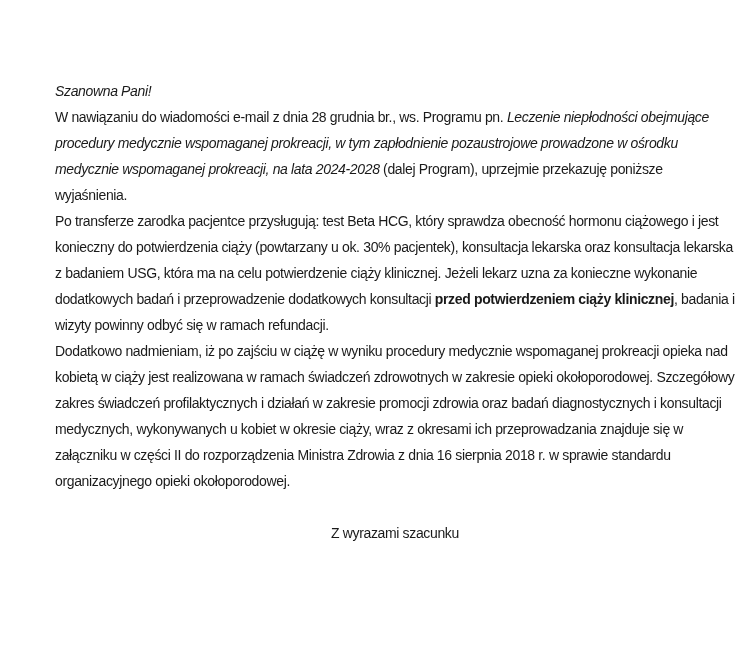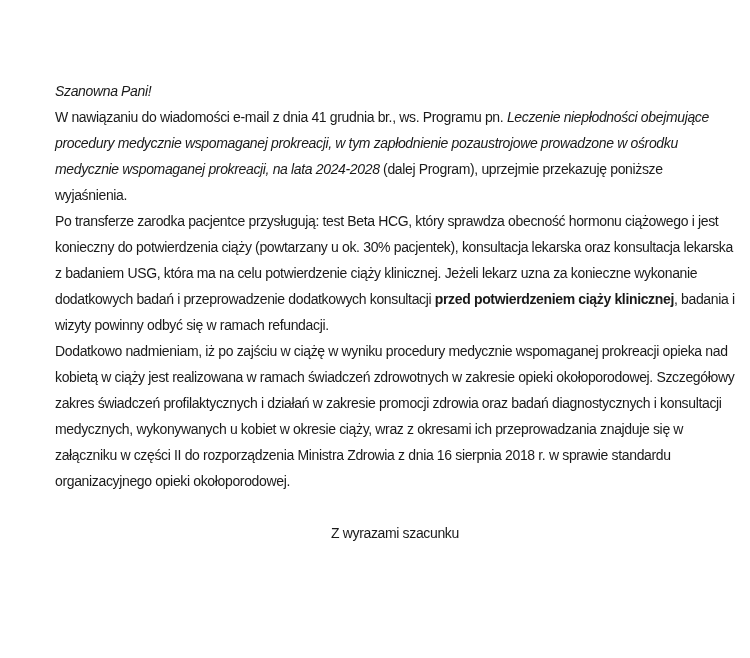--- a/index.html
+++ b/index.html
@@ -19,17 +19,17 @@
     .doc p { margin: 0; }
     .doc em { font-style: italic; }
     .doc strong { font-weight: bold; }
     .closing { margin-top: 26px !important; text-align: center; }
   </style>
 </head>
 <body>
 
 <div class="doc">
   <p><em>Szanowna Pani!</em></p>
-  <p><span>W nawiązaniu do wiadomości e-mail z dnia 41 grudnia br., ws. Programu pn. </span><em>Leczenie niepłodności obejmujące procedury medycznie wspomaganej prokreacji, w tym zapłodnienie pozaustrojowe prowadzone w ośrodku medycznie wspomaganej prokreacji, na lata 2024-2028</em><span> (dalej Program), uprzejmie przekazuję poniższe wyjaśnienia.</span></p>
+  <p><span>W nawiązaniu do wiadomości e-mail z dnia 28 grudnia br., ws. Programu pn. </span><em>Leczenie niepłodności obejmujące procedury medycznie wspomaganej prokreacji, w tym zapłodnienie pozaustrojowe prowadzone w ośrodku medycznie wspomaganej prokreacji, na lata 2024-2028</em><span> (dalej Program), uprzejmie przekazuję poniższe wyjaśnienia.</span></p>
   <p><span>Po transferze zarodka pacjentce przysługują: test Beta HCG, który sprawdza obecność hormonu ciążowego i jest konieczny do potwierdzenia ciąży (powtarzany u ok. 30% pacjentek), konsultacja lekarska oraz konsultacja lekarska z badaniem USG, która ma na celu potwierdzenie ciąży klinicznej. Jeżeli lekarz uzna za konieczne wykonanie dodatkowych badań i przeprowadzenie dodatkowych konsultacji </span><strong>przed potwierdzeniem ciąży klinicznej</strong><span>, badania i wizyty powinny odbyć się w ramach refundacji.</span></p>
   <p>Dodatkowo nadmieniam, iż po zajściu w ciążę w wyniku procedury medycznie wspomaganej prokreacji opieka nad kobietą w ciąży jest realizowana w ramach świadczeń zdrowotnych w zakresie opieki okołoporodowej. Szczegółowy zakres świadczeń profilaktycznych i działań w zakresie promocji zdrowia oraz badań diagnostycznych i konsultacji medycznych, wykonywanych u kobiet w okresie ciąży, wraz z okresami ich przeprowadzania znajduje się w załączniku w części II do rozporządzenia Ministra Zdrowia z dnia 16 sierpnia 2018 r. w sprawie standardu organizacyjnego opieki okołoporodowej.</p>
   <p class="closing">Z wyrazami szacunku</p>
 </div>
 
 </body></html>

